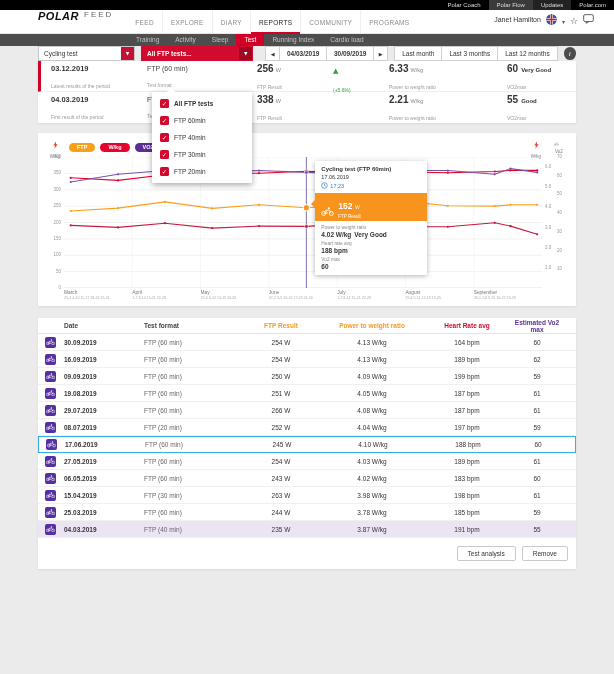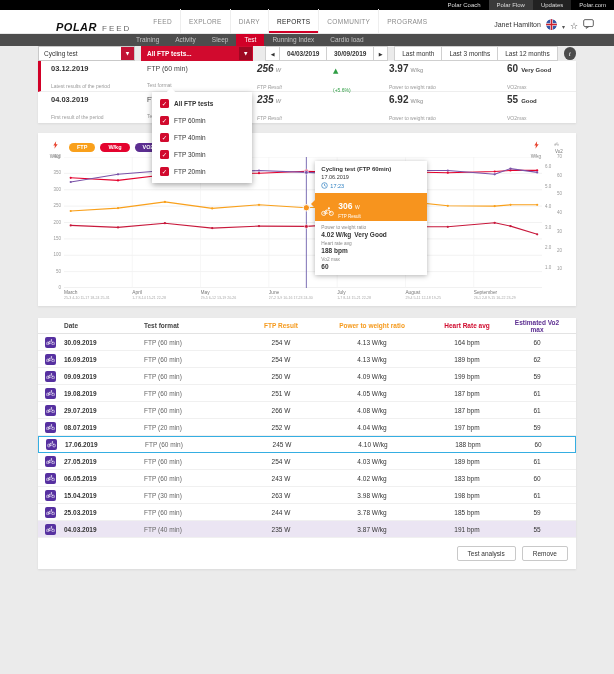--- a/index.html
+++ b/index.html
@@ -6,21 +6,21 @@
   *{box-sizing:border-box;}
   .screen{width:614px;height:674px;position:relative;background:#ebebeb;overflow:hidden;
           font-family:"Liberation Sans","DejaVu Sans",sans-serif;color:#333;}
 
   
   .topbar{height:10px;background:#000;display:flex;justify-content:flex-end;}
   .tb-link{font-size:6px;line-height:10px;color:#ddd;padding:0 8px;}
   .tb-1{background:#3a3a3a;} .tb-2{background:#222;}
 
   
-  .appbar{height:24px;background:#fff;display:flex;align-items:flex-end;padding:0 20px 0 56px;border-bottom:1px solid #e8e8e8;}
+  .appbar{height:24px;background:#fff;display:flex;align-items:flex-start;padding:0 20px 0 38px;border-bottom:1px solid #e8e8e8;}
   .logo{font-size:11px;font-weight:bold;font-style:italic;letter-spacing:.5px;color:#101010;}
   .brand{font-size:8px;color:#666;letter-spacing:2px;margin-left:5px;}
   .main-nav{display:flex;margin-left:14px;height:24px;}
   .nav-item{font-size:6.5px;color:#8a8a8a;display:flex;align-items:center;padding:0 8px;border-left:1px solid #eee;letter-spacing:.3px;}
   .nav-item:first-child{border-left:none;}
   .nav-item.active{color:#222;box-shadow:inset 0 -2px 0 #d10027;}
   .user-area{margin-left:auto;display:flex;align-items:center;gap:5px;}
   .user-name{font-size:7px;color:#333;}
   .avatar{width:11px;height:11px;border-radius:50%;overflow:hidden;display:flex;}
   .caret::after{content:"▾";font-size:6px;color:#555;font-family:"DejaVu Sans",sans-serif;}
@@ -61,21 +61,21 @@
   .summary-card{background:#fff;box-shadow:0 1px 2px rgba(0,0,0,.08);}
   .sum-row{display:flex;align-items:center;height:31px;border-left:3px solid transparent;padding-left:10px;}
   .sum-row.latest{border-left-color:#d10027;border-bottom:1px solid #eee;}
   .sc{display:flex;flex-direction:column;gap:10px;}
   .sc .cap{font-size:5px;color:#9b9b9b;}
   .sc-date{width:96px;} .sc-date .val{font-size:7.5px;font-weight:bold;}
   .sc-format{width:110px;} .sc-format .val{font-size:7px;color:#444;}
   .sc-num .valrow{display:flex;align-items:baseline;}
   .sc-num .val{font-size:10px;font-weight:bold;}
   .sc-num .unit{font-size:5.5px;color:#888;margin-left:2px;}
-  .sc-ftp{width:76px;font-style:italic;} .sc-delta{width:56px;align-items:flex-start;}
+  .sc-ftp{width:76px;} .sc-delta{width:56px;align-items:flex-start;}
   .delta-arrow::after{content:"▲";color:#2f9e44;font-size:7px;font-family:"DejaVu Sans",sans-serif;}
   .delta-text{font-size:5px;color:#2f9e44;}
   .sc-wkg{width:118px;} .sc-vo2{flex:1;}
   .rating{font-size:6px;font-weight:bold;margin-left:3px;color:#333;}
 
   
   .chart-card{margin-top:10px;background:#fff;box-shadow:0 1px 2px rgba(0,0,0,.08);padding:6px 8px;position:relative;}
   .legend-row{display:flex;align-items:center;gap:5px;height:16px;}
   .axis-tag{display:flex;flex-direction:column;align-items:center;width:18px;gap:1px;}
   .axis-tag .u{font-size:4.5px;color:#777;}
@@ -245,21 +245,21 @@
               <span class="unit">W</span>
             </span>
           <span class="cap">FTP Result</span>
         </div>
         <div class="sc sc-delta">
           <span class="delta-arrow"></span>
           <span class="delta-text">(+5.6%)</span>
         </div>
         <div class="sc sc-num sc-wkg">
           <span class="valrow">
-              <span class="val">3.97</span>
+              <span class="val">6.33</span>
               <span class="unit">W/kg</span>
             </span>
           <span class="cap">Power to weight ratio</span>
         </div>
         <div class="sc sc-num sc-vo2">
           <span class="valrow">
               <span class="val">60</span>
               <span class="rating">Very Good</span>
             </span>
           <span class="cap">VO2max</span>
@@ -269,29 +269,29 @@
         <div class="sc sc-date">
           <span class="val">04.03.2019</span>
           <span class="cap">First result of the period</span>
         </div>
         <div class="sc sc-format">
           <span class="val">FTP (60 min)</span>
           <span class="cap">Test format</span>
         </div>
         <div class="sc sc-num sc-ftp">
           <span class="valrow">
-              <span class="val">235</span>
+              <span class="val">338</span>
               <span class="unit">W</span>
             </span>
           <span class="cap">FTP Result</span>
         </div>
         <div class="sc sc-delta"></div>
         <div class="sc sc-num sc-wkg">
           <span class="valrow">
-              <span class="val">6.92</span>
+              <span class="val">2.21</span>
               <span class="unit">W/kg</span>
             </span>
           <span class="cap">Power to weight ratio</span>
         </div>
         <div class="sc sc-num sc-vo2">
           <span class="valrow">
               <span class="val">55</span>
               <span class="rating">Good</span>
             </span>
           <span class="cap">VO2max</span>
@@ -438,21 +438,21 @@
             <div class="tt-banner">
               <span class="bike-w" id="bike-banner">
   <svg viewBox="0 0 20 14" fill="none" stroke="currentColor">
     <circle cx="4.2" cy="9.8" r="3.2" stroke-width="1.3"></circle>
     <circle cx="15.8" cy="9.8" r="3.2" stroke-width="1.3"></circle>
     <path d="M4.2 9.8 L7.6 4.8 L12.6 4.8 L15.8 9.8 M7.6 4.8 L9.8 9.8 L4.2 9.8" stroke-width="1.2"></path>
     <circle cx="12.2" cy="1.8" r="1.6" fill="currentColor" stroke="none"></circle>
   </svg>
 </span>
               <span>
-                <span class="tt-big"><span>306</span> <span class="unit">W</span></span>
+                <span class="tt-big"><span>152</span> <span class="unit">W</span></span>
                 <span class="tt-sub" style="display:block;">FTP Result</span>
               </span>
             </div>
             <div class="tt-metric">
               <div class="tt-label">Power to weight ratio</div>
               <div class="tt-value"><span>4.02 W/kg</span><span class="tt-rating">Very Good</span></div>
             </div>
             <div class="tt-metric">
               <div class="tt-label">Heart rate avg</div>
               <div class="tt-value">188 bpm</div>

